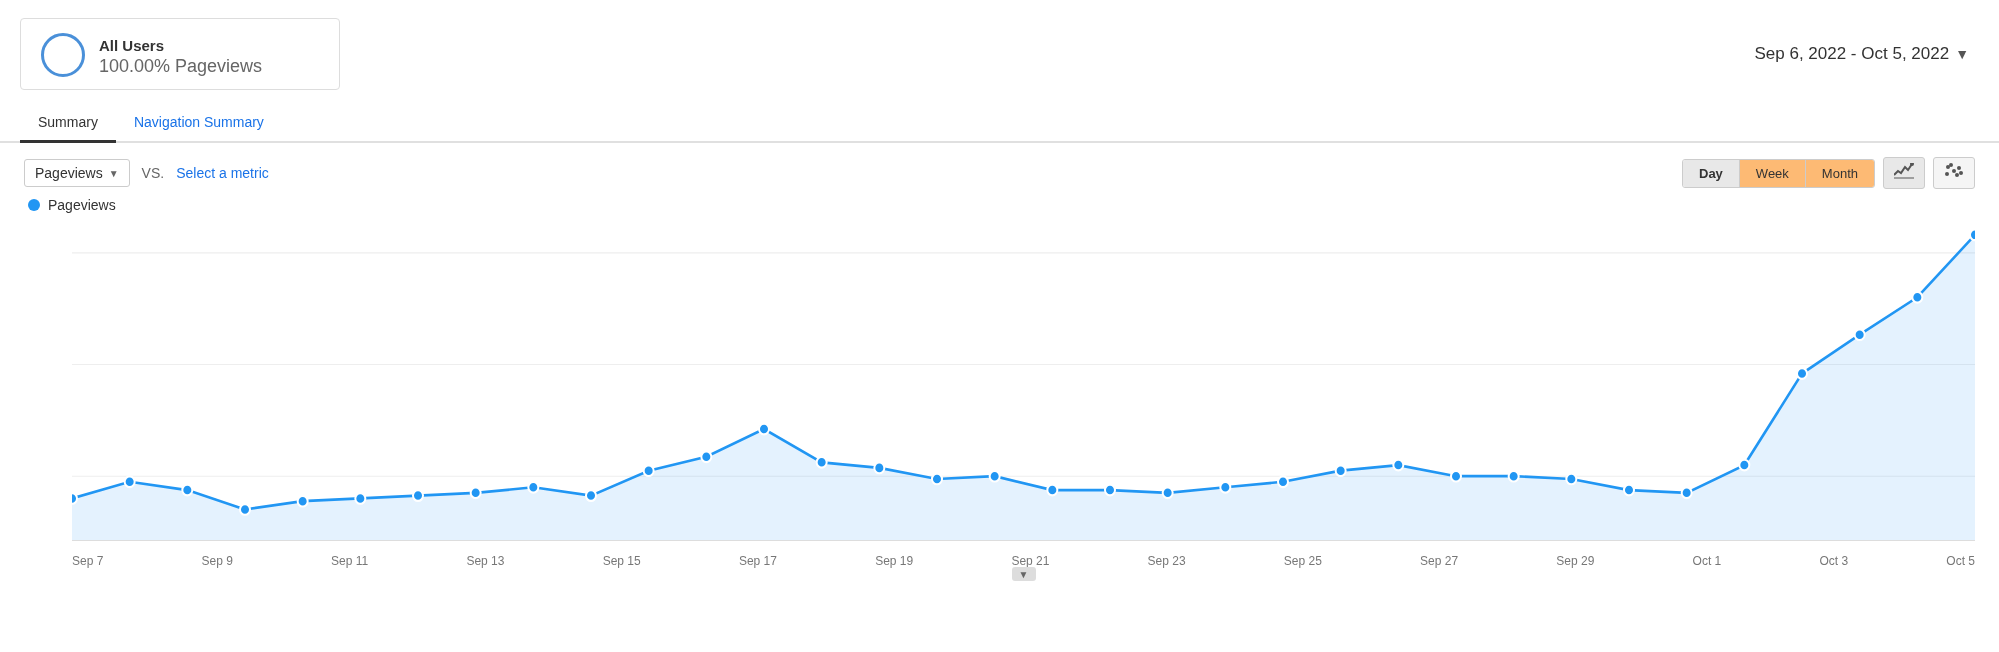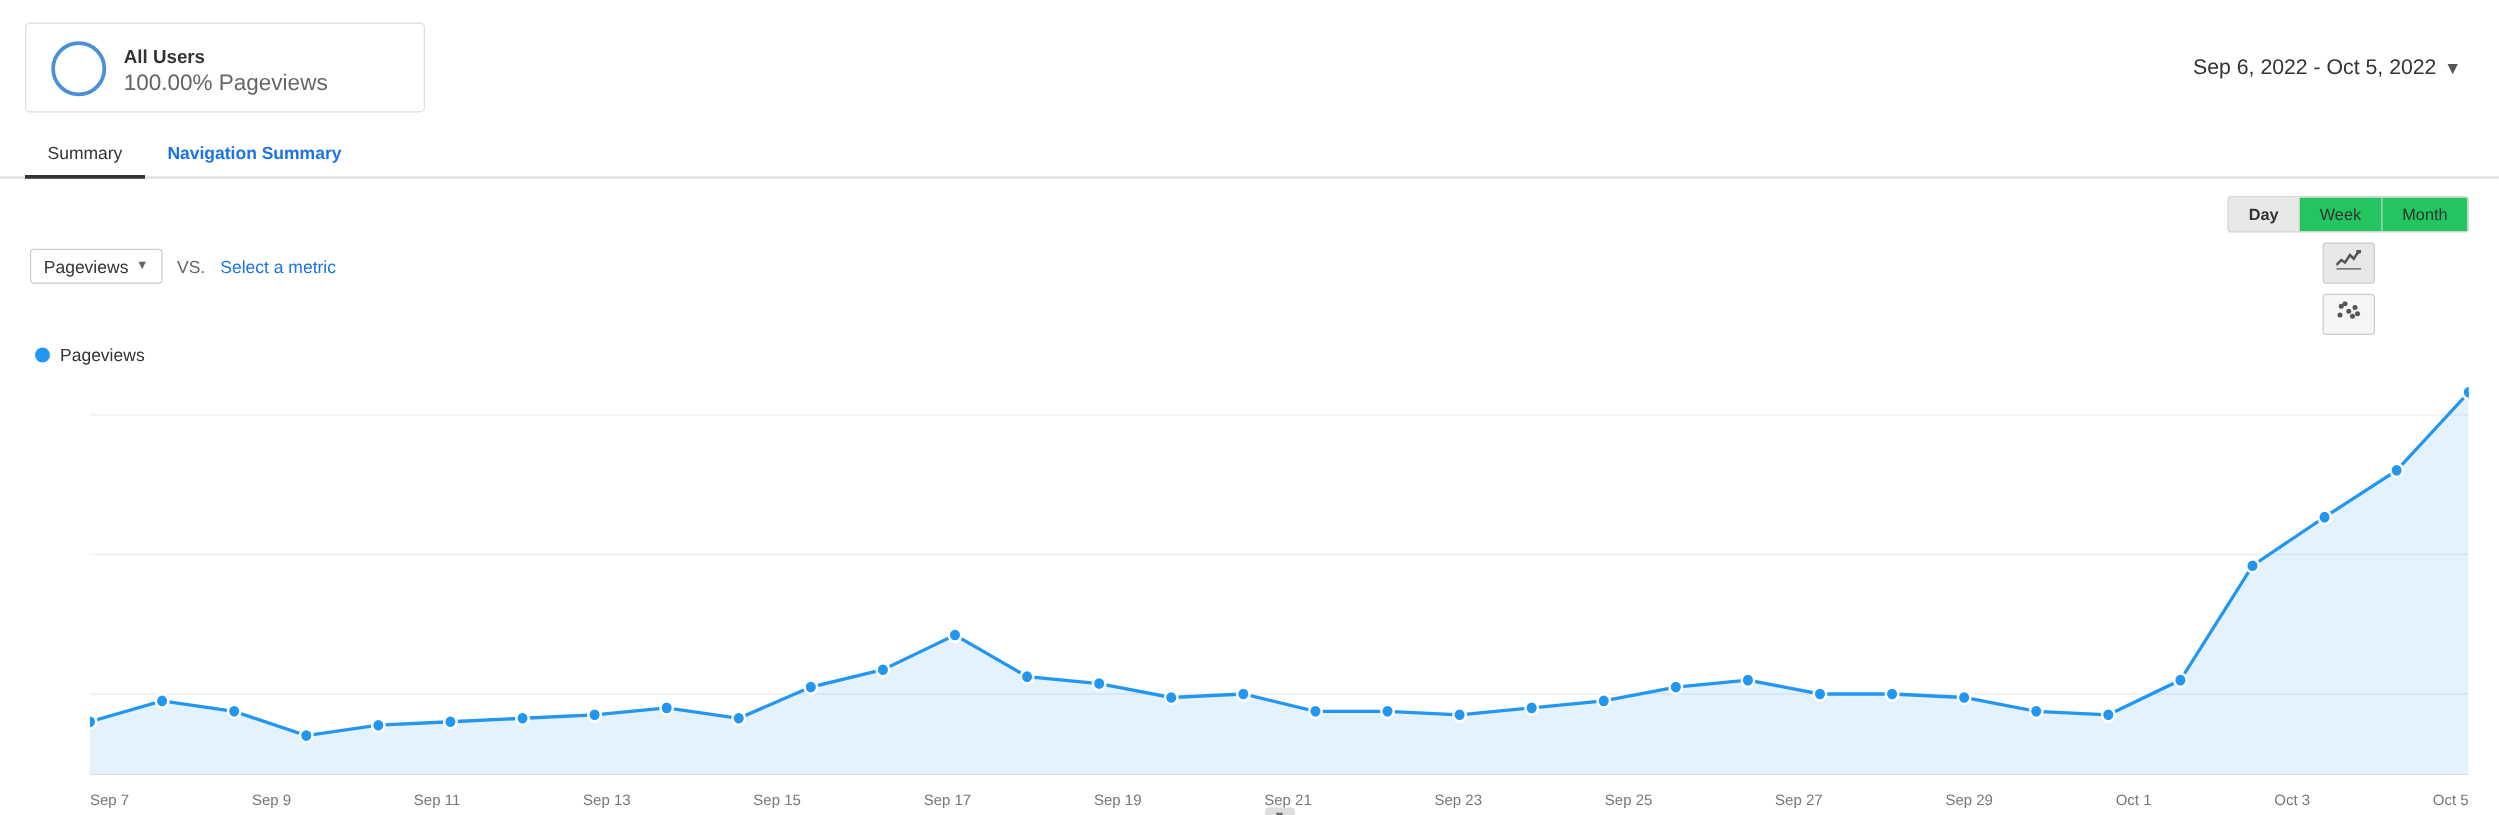--- a/index.html
+++ b/index.html
@@ -100,21 +100,21 @@
     }
 
     .tab.active {
       border-bottom: 3px solid #333;
       color: #333;
       font-weight: 500;
     }
 
     .tab.blue {
       color: #1a73e8;
-      font-weight: 700;
+      font-weight: 400;
       border-bottom: 3px solid transparent;
     }
 
     .toolbar-row {
       display: flex;
       align-items: center;
       justify-content: space-between;
       padding: 14px 24px 8px 24px;
     }
 
@@ -149,35 +149,34 @@
     .select-metric {
       font-size: 14px;
       color: #1a73e8;
       cursor: pointer;
     }
 
     .view-controls {
       display: flex;
       align-items: center;
       gap: 8px;
-      flex-direction: column;
     }
 
     .btn-group {
       display: flex;
       border: 1px solid #ccc;
       border-radius: 3px;
       overflow: hidden;
     }
 
     .btn-group button {
       padding: 6px 16px;
       font-size: 13px;
       border: none;
-      background: #22c55e;
+      background: #fdba74;
       cursor: pointer;
       border-right: 1px solid #ccc;
       color: #333;
     }
 
     .btn-group button:last-child {
       border-right: none;
     }
 
     .btn-group button.active {

